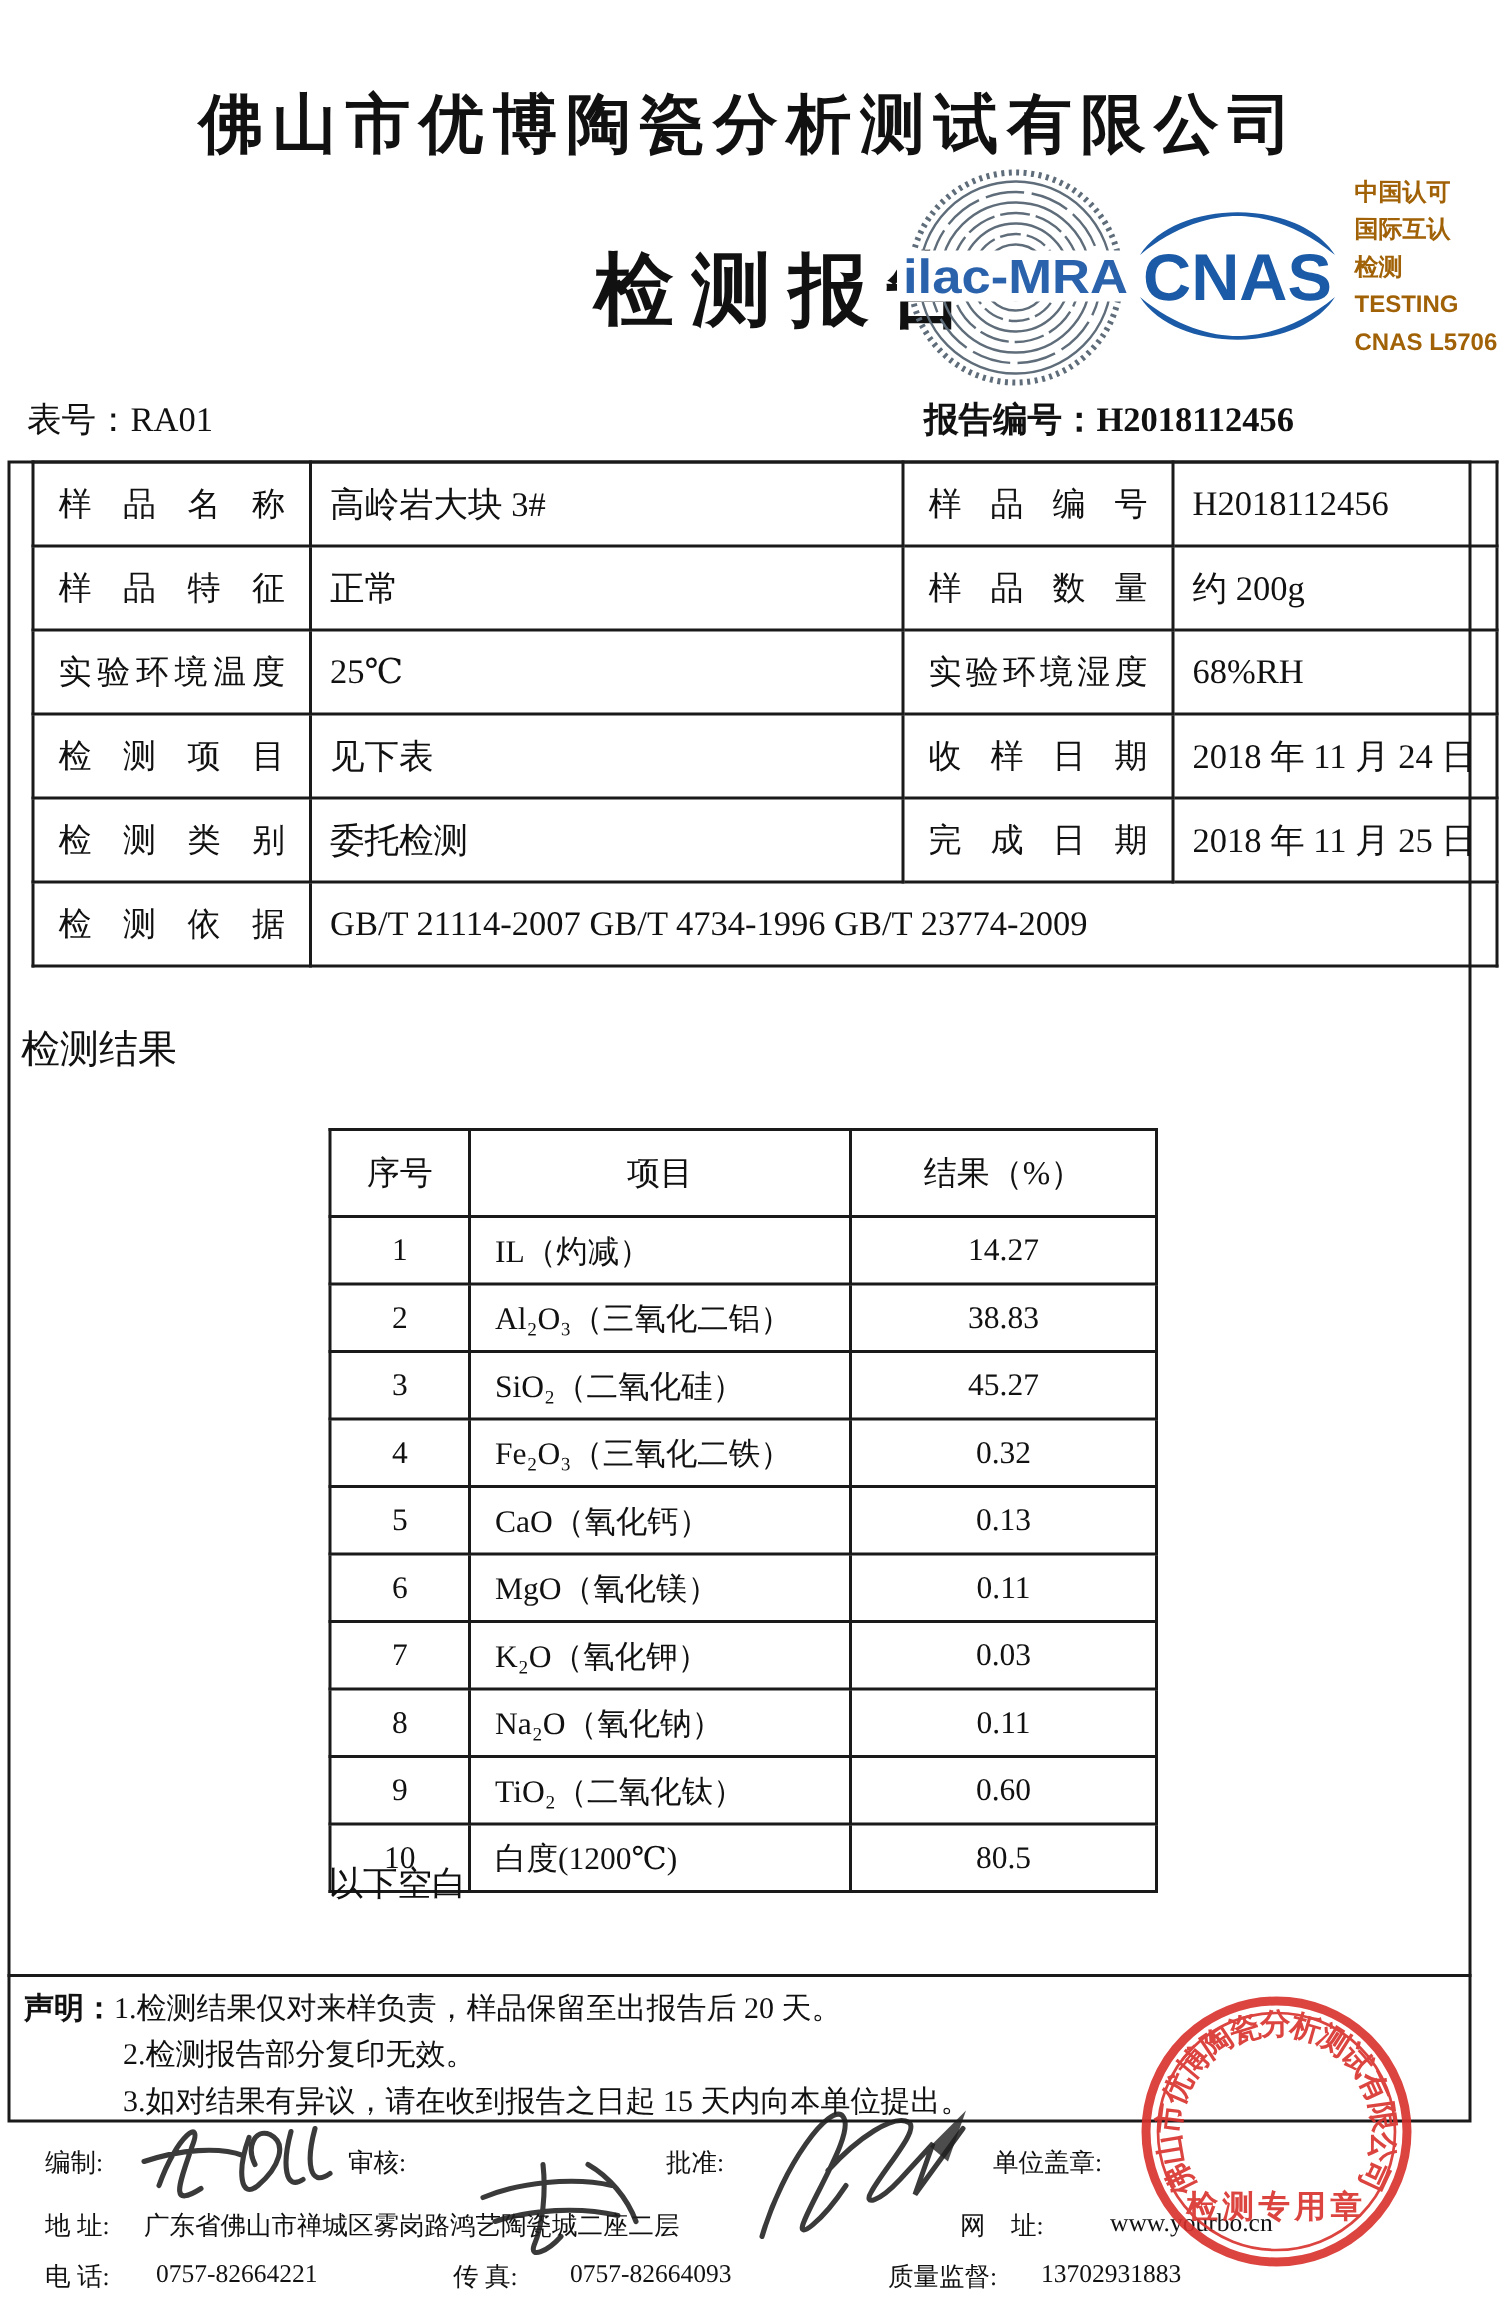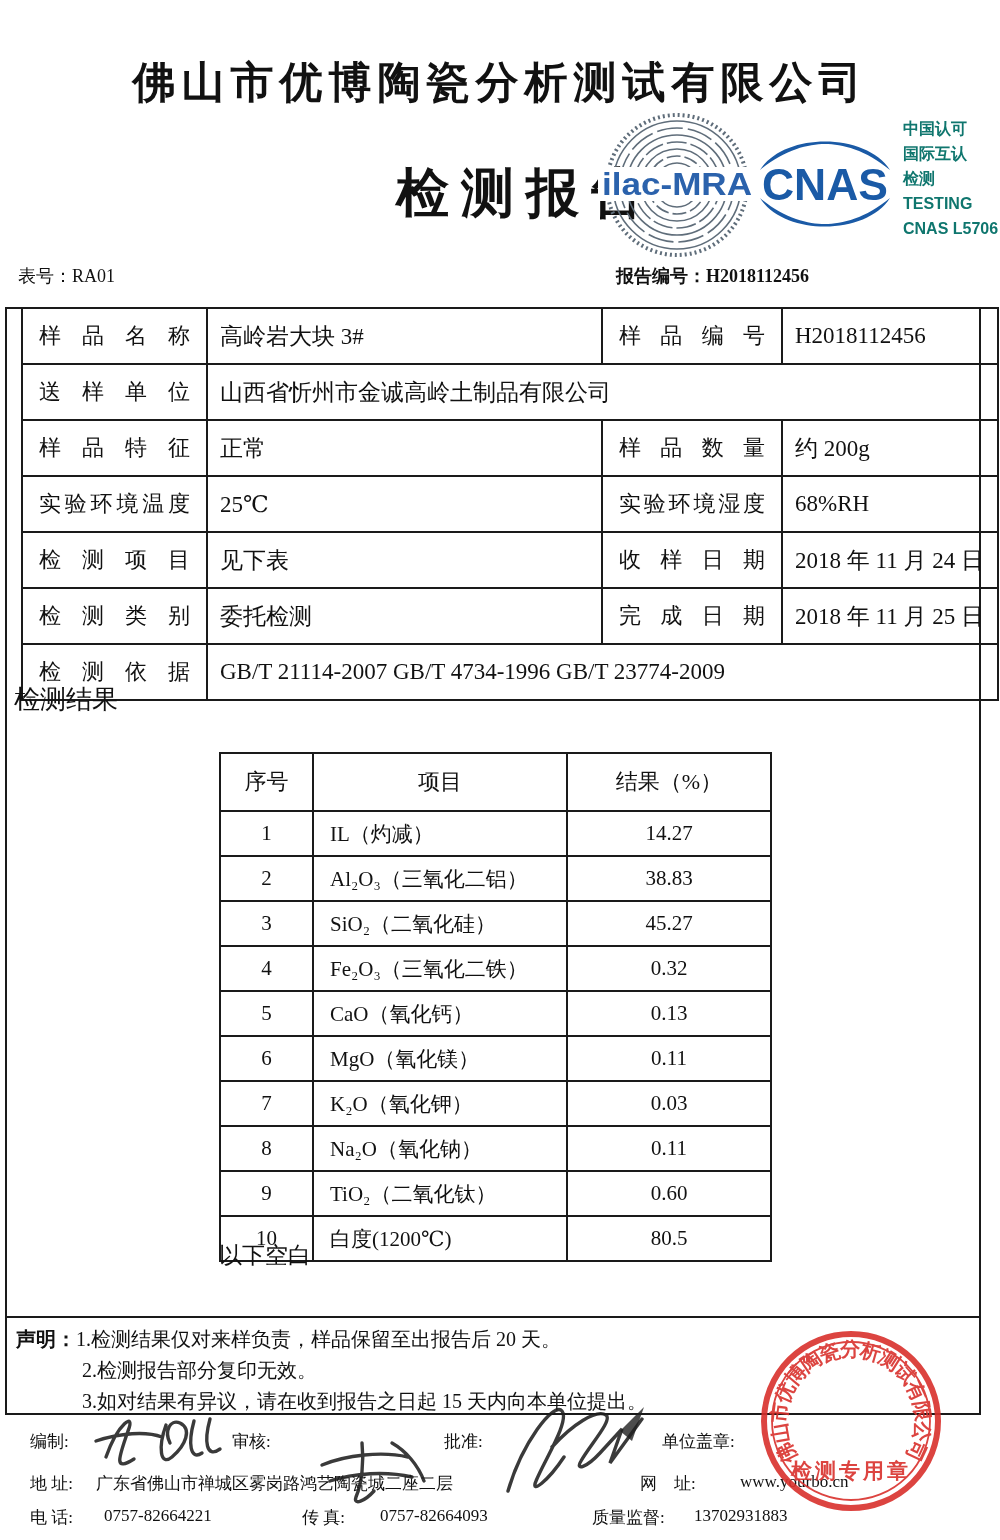--- a/index.html
+++ b/index.html
@@ -7,23 +7,23 @@
     position:relative;width:1000px;height:1540px;background:#ffffff;
     font-family:"Liberation Serif","DejaVu Serif",serif;color:#111;
     margin:0 auto;overflow:hidden;
   }
   .abs{position:absolute;}
   
   .company-title{top:54px;left:0;width:100%;text-align:center;
     font-size:43px;font-weight:bold;letter-spacing:6px;white-space:nowrap;}
   .report-title{top:158px;left:396px;font-size:53px;font-weight:bold;letter-spacing:12px;white-space:nowrap;}
   .cnas-side{top:116px;left:903px;font-family:"Liberation Sans",sans-serif;
-    color:#0f766e;font-weight:bold;font-size:16px;line-height:25px;}
-  
-  .meta{font-size:18px;}
+    color:#a16207;font-weight:bold;font-size:16px;line-height:25px;}
+  
+  .meta{font-size:23px;}
   .meta-form{top:264px;left:18px;}
   .meta-report{top:264px;left:616px;font-weight:bold;}
   
   .big-box{left:5px;top:307px;width:972px;height:1104px;border:2px solid #1a1a1a;}
   .box-divider{left:5px;top:1316px;width:976px;border-top:2px solid #1a1a1a;height:0;}
   
   table{border-collapse:collapse;table-layout:fixed;}
   .info-table{left:5px;top:307px;width:976px;font-size:22px;margin-left:16px;}
   .info-table td{border:2px solid #1a1a1a;height:52px;vertical-align:middle;overflow:hidden;}
   .info-table td.lbl{padding:0 16px;}
@@ -108,26 +108,20 @@
             <div>样品名称</div>
           </td>
       <td class="val">高岭岩大块 3#</td>
       <td class="lbl">
             <div>样品编号</div>
           </td>
       <td class="val">H2018112456</td>
     </tr>
     <tr>
       <td class="lbl">
-            <div>送样单位</div>
-          </td>
-      <td class="val" colspan="3">山西省忻州市金诚高岭土制品有限公司</td>
-    </tr>
-    <tr>
-      <td class="lbl">
             <div>样品特征</div>
           </td>
       <td class="val">正常</td>
       <td class="lbl">
             <div>样品数量</div>
           </td>
       <td class="val">约 200g</td>
     </tr>
     <tr>
       <td class="lbl">

